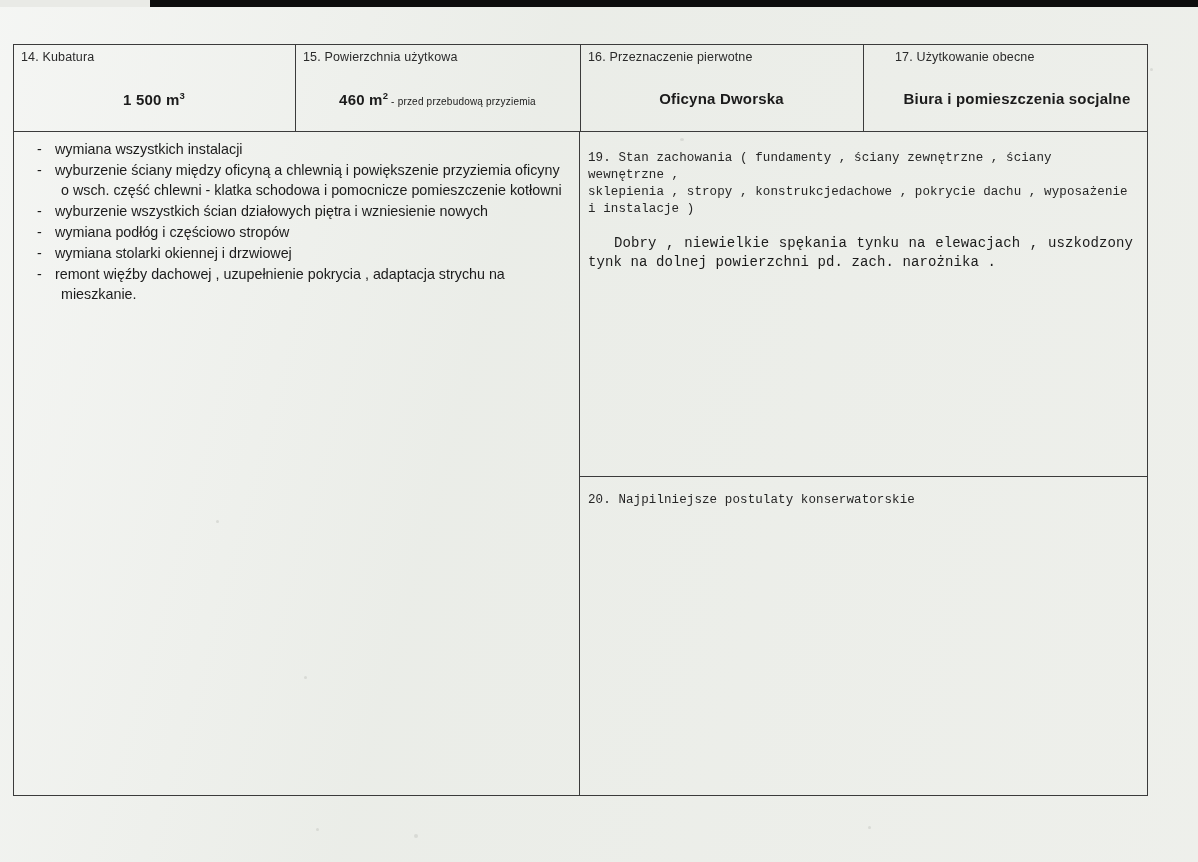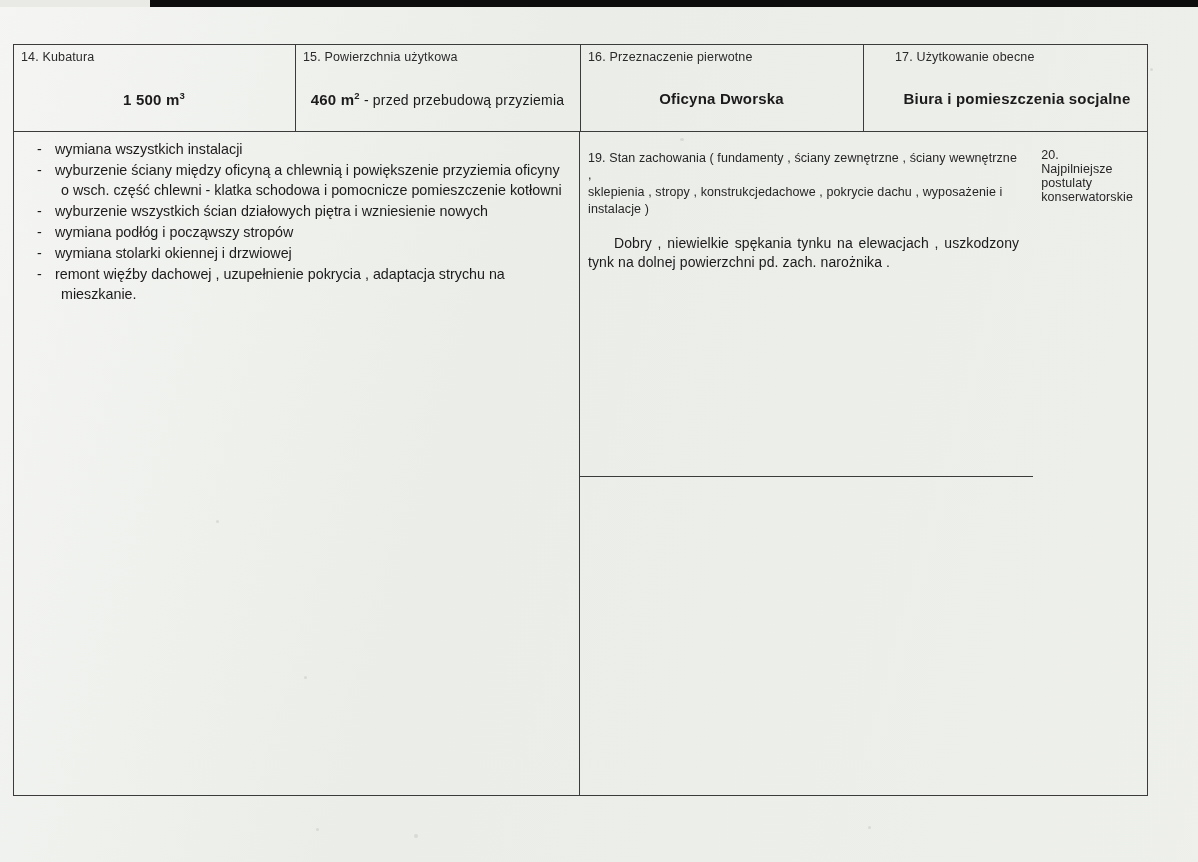--- a/index.html
+++ b/index.html
@@ -78,41 +78,42 @@
     font-weight: bold;
     margin-top: 26px;
     letter-spacing: 0.2px;
   }
   .field-value sup {
     font-size: 9.5px;
     vertical-align: super;
   }
   .field-value .suffix {
     font-weight: normal;
-    font-size: 14px;
+    font-size: 10px;
   }
 
   .row-main {
     display: flex;
     height: 664px;
     box-sizing: border-box;
   }
   .col-left {
     width: 566px;
     box-sizing: border-box;
     border-right: 1px solid #3b3b3b;
     padding: 5px 9px 0 7px;
     position: relative;
   }
   .col-right {
     width: 567px;
     box-sizing: border-box;
     position: relative;
     display: flex;
-    flex-direction: row;
+    flex-direction: column;
+    font-family: Liberation Mono, monospace;
   }
   .sec19 {
     height: 345px;
     box-sizing: border-box;
     border-bottom: 1px solid #3b3b3b;
     padding: 18px 14px 0 8px;
   }
   .sec20 {
     flex: 1;
     box-sizing: border-box;
@@ -225,21 +226,21 @@
 
     </div>
 
     <div class="row-main">
 
       <div class="col-left">
         <ul class="items">
           <li><span class="dash">-</span><span>wymiana wszystkich instalacji</span></li>
           <li><span class="dash">-</span><span>wyburzenie ściany między oficyną a chlewnią i powiększenie przyziemia oficyny</span><span class="cont">o wsch. część chlewni - klatka schodowa i pomocnicze pomieszczenie kotłowni</span></li>
           <li><span class="dash">-</span><span>wyburzenie wszystkich ścian działowych piętra i wzniesienie nowych</span></li>
-          <li><span class="dash">-</span><span>wymiana podłóg i począwszy stropów</span></li>
+          <li><span class="dash">-</span><span>wymiana podłóg i częściowo stropów</span></li>
           <li><span class="dash">-</span><span>wymiana stolarki okiennej i drzwiowej</span></li>
           <li><span class="dash">-</span><span>remont więźby   dachowej ,  uzupełnienie pokrycia ,  adaptacja strychu na</span><span class="cont">mieszkanie.</span></li>
         </ul>
       </div>
 
       <div class="col-right">
 
         <div class="sec19">
           <div class="sec19-label">
             <div>19. Stan zachowania ( fundamenty ,  ściany zewnętrzne ,  ściany wewnętrzne ,</div>

